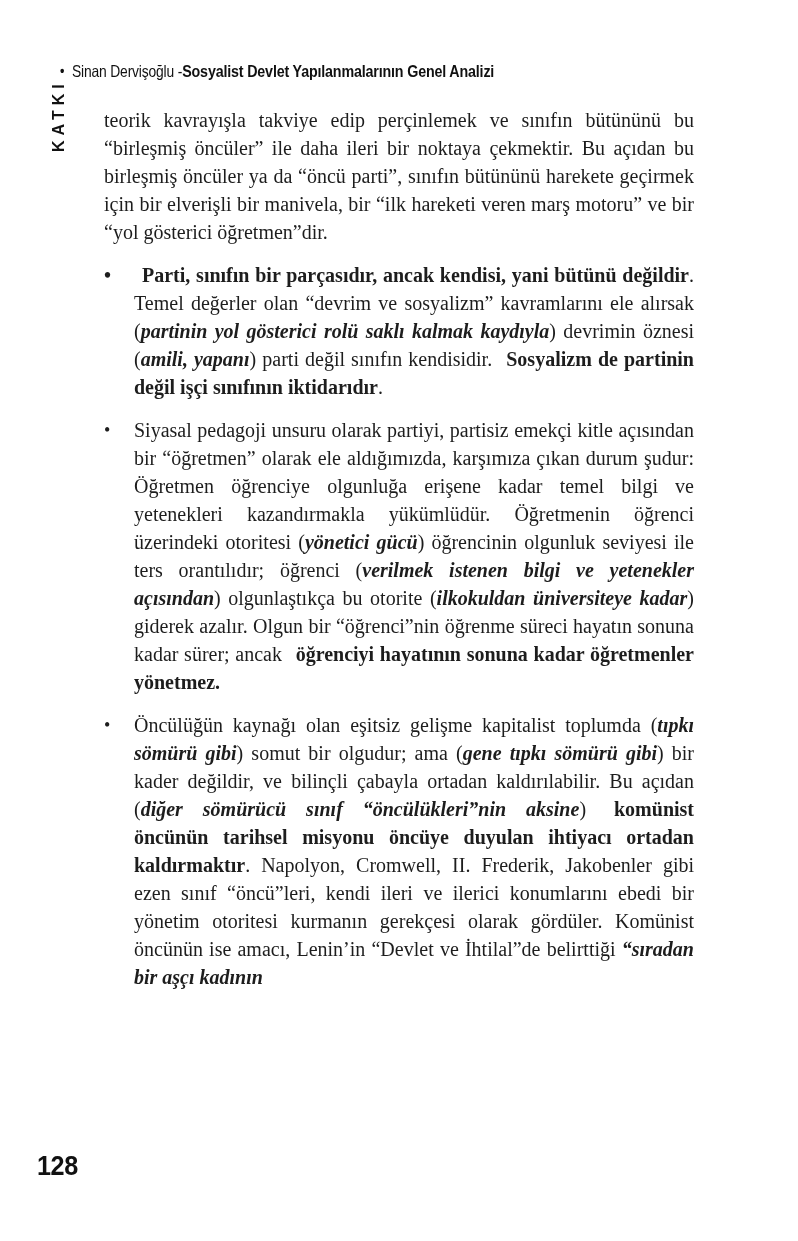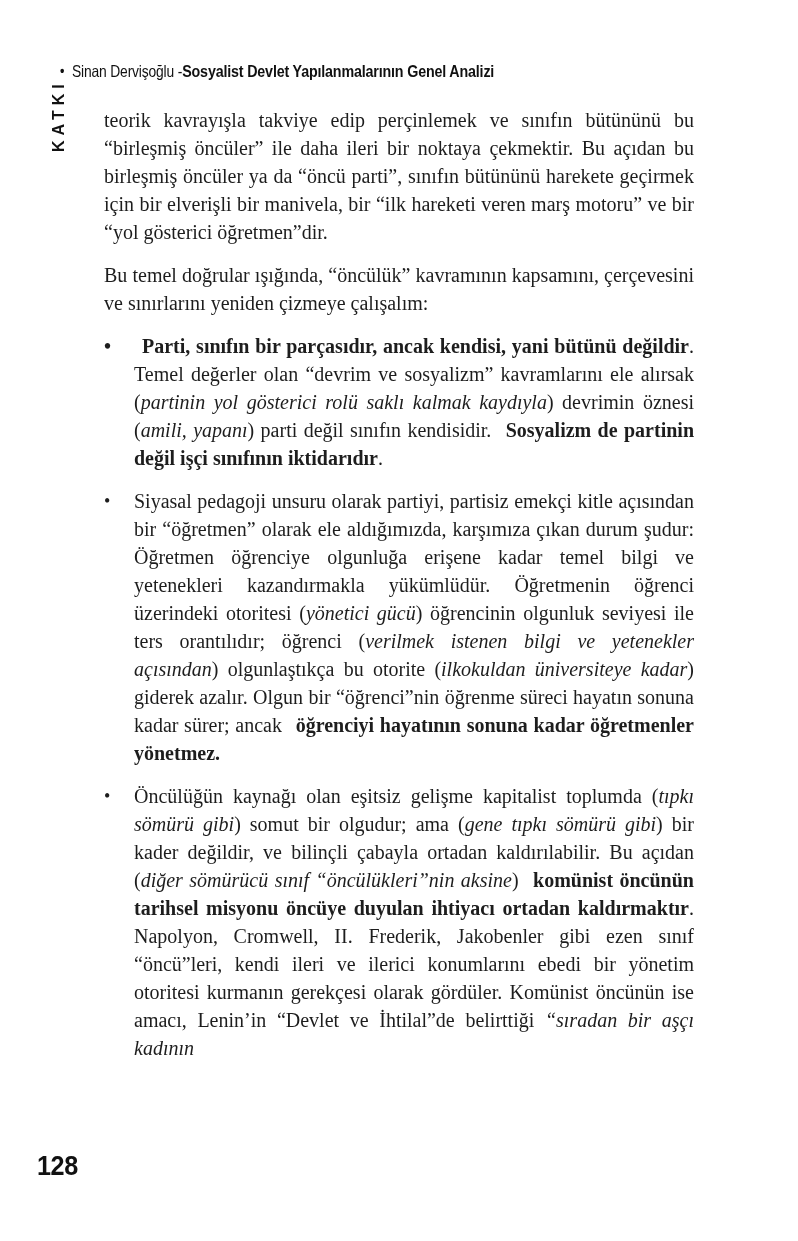--- a/index.html
+++ b/index.html
@@ -32,21 +32,21 @@
     text-justify:inter-word;
   }
   .para { margin:14px 0 15px 0; }
   .bullet-item { display:flex; margin:0 0 15px 0; }
   .bullet-item:last-child, .para:last-child { margin-bottom:0; }
   .marker { flex:0 0 30px; width:30px; font-size:18px; line-height:28px; }
   .marker.big { font-weight:700; font-size:20px; }
   .btext { flex:1 1 auto; text-align:justify; }
   .run-normal { font-style:normal; font-weight:400; }
   .run-bold { font-weight:700;margin-left:8px; }
-  .run-italic { font-style:italic; }
+  .run-italic { font-style:italic;font-weight:bold; }
   
   .page-number {
     position:absolute; left:37px; top:1150px;
     font-family:"Liberation Sans", sans-serif; font-weight:700;
     font-size:28px; color:#111; letter-spacing:-0.5px;
     transform:scaleX(0.9); transform-origin:left top;
   }
 </style>
 </head>
 <body>
@@ -56,21 +56,20 @@
   <div class="header">
     <span class="hdr-bullet">•</span>
     <span class="hdr-author">Sinan Dervişoğlu - </span>
     <span class="hdr-title">Sosyalist Devlet Yapılanmalarının Genel Analizi</span>
   </div>
 
   <div class="margin-tab">KATKI</div>
 
   <div class="body-col">
       <div class="para"><span class="run-normal">teorik kavrayışla takviye edip perçinlemek ve sınıfın bütününü bu “birleşmiş öncüler” ile daha ileri bir noktaya çekmektir. Bu açıdan bu birleşmiş öncüler ya da “öncü parti”, sınıfın bütününü harekete geçirmek için bir elverişli bir manivela, bir “ilk hareketi veren marş motoru” ve bir “yol gösterici öğretmen”dir.</span></div>
-      <div class="para"><span class="run-normal">Bu temel doğrular ışığında, “öncülük” kavramının kapsamını, çerçevesini ve sınırlarını yeniden çizmeye çalışalım:</span></div>
       <div class="bullet-item">
         <span class="marker big">•</span>
         <div class="btext"><span class="run-bold">Parti, sınıfın bir parçasıdır, ancak kendisi, yani bütünü değildir</span><span class="run-normal">. Temel değerler olan “devrim ve sosyalizm” kavramlarını ele alırsak (</span><span class="run-italic">partinin yol gösterici rolü saklı kalmak kaydıyla</span><span class="run-normal">) devrimin öznesi (</span><span class="run-italic">amili, yapanı</span><span class="run-normal">) parti değil sınıfın kendisidir. </span><span class="run-bold">Sosyalizm de partinin değil işçi sınıfının iktidarıdır</span><span class="run-normal">.</span></div>
       </div>
       <div class="bullet-item">
         <span class="marker">•</span>
         <div class="btext"><span class="run-normal">Siyasal pedagoji unsuru olarak partiyi, partisiz emekçi kitle açısından bir “öğretmen” olarak ele aldığımızda, karşımıza çıkan durum şudur: Öğretmen öğrenciye olgunluğa erişene kadar temel bilgi ve yetenekleri kazandırmakla yükümlüdür. Öğretmenin öğrenci üzerindeki otoritesi (</span><span class="run-italic">yönetici gücü</span><span class="run-normal">) öğrencinin olgunluk seviyesi ile ters orantılıdır; öğrenci (</span><span class="run-italic">verilmek istenen bilgi ve yetenekler açısından</span><span class="run-normal">) olgunlaştıkça bu otorite (</span><span class="run-italic">ilkokuldan üniversiteye kadar</span><span class="run-normal">) giderek azalır. Olgun bir “öğrenci”nin öğrenme süreci hayatın sonuna kadar sürer; ancak </span><span class="run-bold">öğrenciyi hayatının sonuna kadar öğretmenler yönetmez.</span></div>
       </div>
       <div class="bullet-item">
         <span class="marker">•</span>

